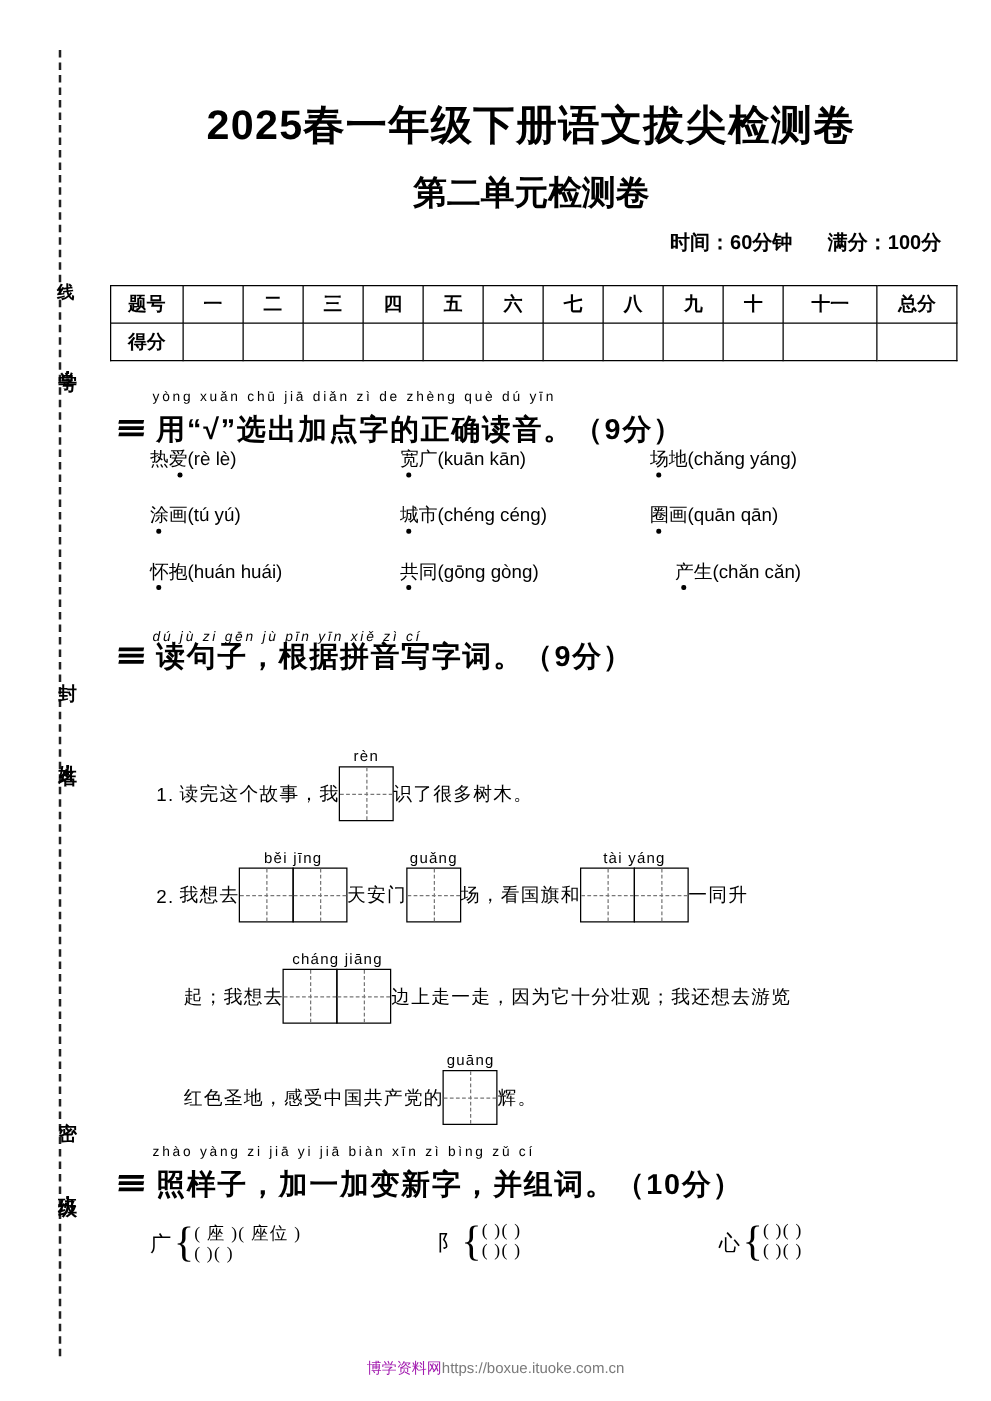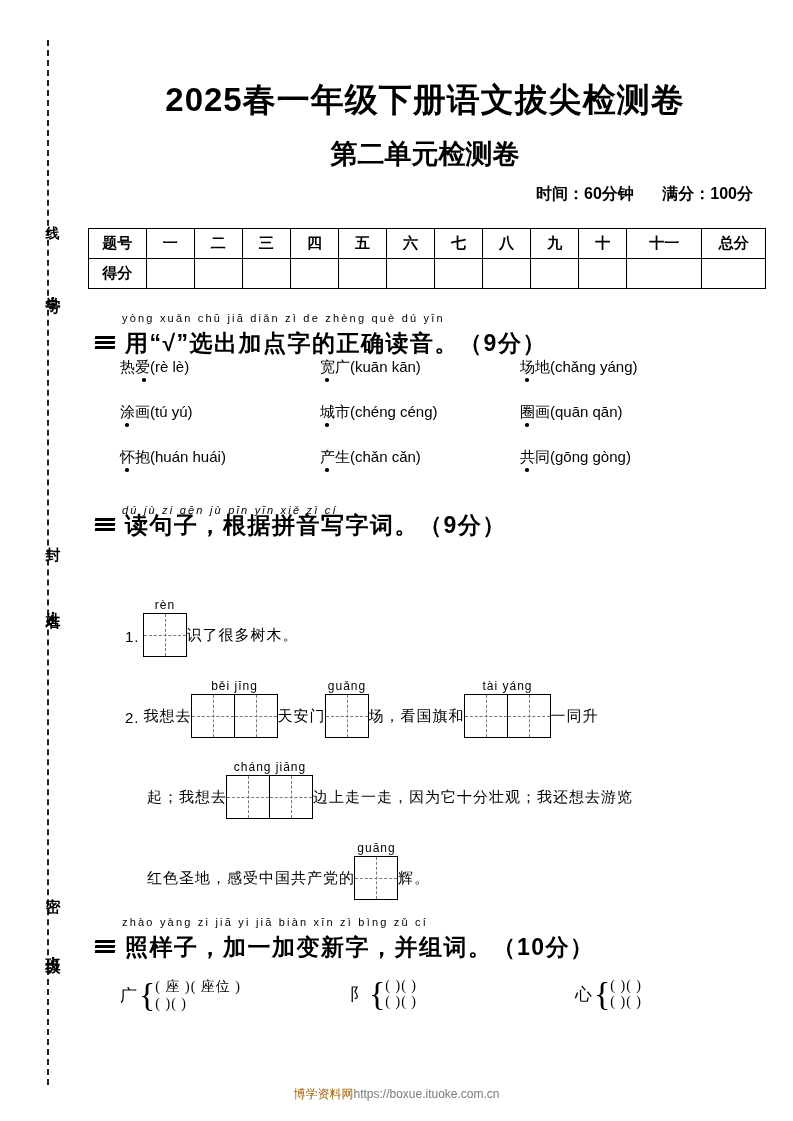--- a/index.html
+++ b/index.html
@@ -152,21 +152,21 @@
   .bline{font-size:14px;letter-spacing:1px;white-space:nowrap;}
 
   
   .footer{
     position:absolute;left:0;right:0;bottom:18px;
     text-align:center;
     font-size:12px;
     color:#7a7a7a;
     font-family:"Liberation Sans", sans-serif;
   }
-  .footer .grn{color:#a16207;}
+  .footer .grn{color:#a21caf;}
 </style>
 </head>
 <body>
 
 <div class="page">
 
   <div class="dashline"></div>
   <div class="vtext small" style="top:215px;">线</div>
   <div class="vtext" style="top:285px;">学号：</div>
   <div class="vtext" style="top:535px;">封</div>
@@ -249,41 +249,42 @@
       <div class="item c3">
         <span>圈画</span><span>(quān   qān)</span>
         <span class="dot" style="left:5px;top:20px;"></span>
       </div>
     </div>
     <div class="row">
       <div class="item c1">
         <span>怀抱</span><span>(huán   huái)</span>
         <span class="dot" style="left:5px;top:20px;"></span>
       </div>
+      <div class="item c3">
+        <span>共同</span><span>(gōng   gòng)</span>
+        <span class="dot" style="left:5px;top:20px;"></span>
+      </div>
       <div class="item c2">
         <span>产生</span><span>(chǎn   cǎn)</span>
-        <span class="dot" style="left:5px;top:20px;"></span>
-      </div>
-      <div class="item c3">
-        <span>共同</span><span>(gōng   gòng)</span>
         <span class="dot" style="left:5px;top:20px;"></span>
       </div>
     </div>
   </div>
 
   <div class="pinyin-line" style="left:122px;top:504px;font-style:italic;">dú  jù zi    gēn jù pīn yīn xiě zì  cí</div>
   <div class="sec" style="left:95px;top:510px;">
     <span class="num"><i></i><i></i><i></i></span>
     <span class="htext">读句子，根据拼音写字词。（9分）</span>
   </div>
 
   <div class="ex2">
 
     <div class="qline" style="margin-top:38px;margin-left:30px;">
       <span class="qnum txt">1.</span>
+      <span class="txt">读完这个故事，我</span>
       <span class="tz-group">
         <div class="py-top">rèn</div>
         <span class="tianzi"></span>
       </span>
       <span class="txt">识了很多树木。</span>
     </div>
 
     <div class="qline" style="margin-top:22px;margin-left:30px;">
       <span class="qnum txt">2.</span>
       <span class="txt">我想去</span>

